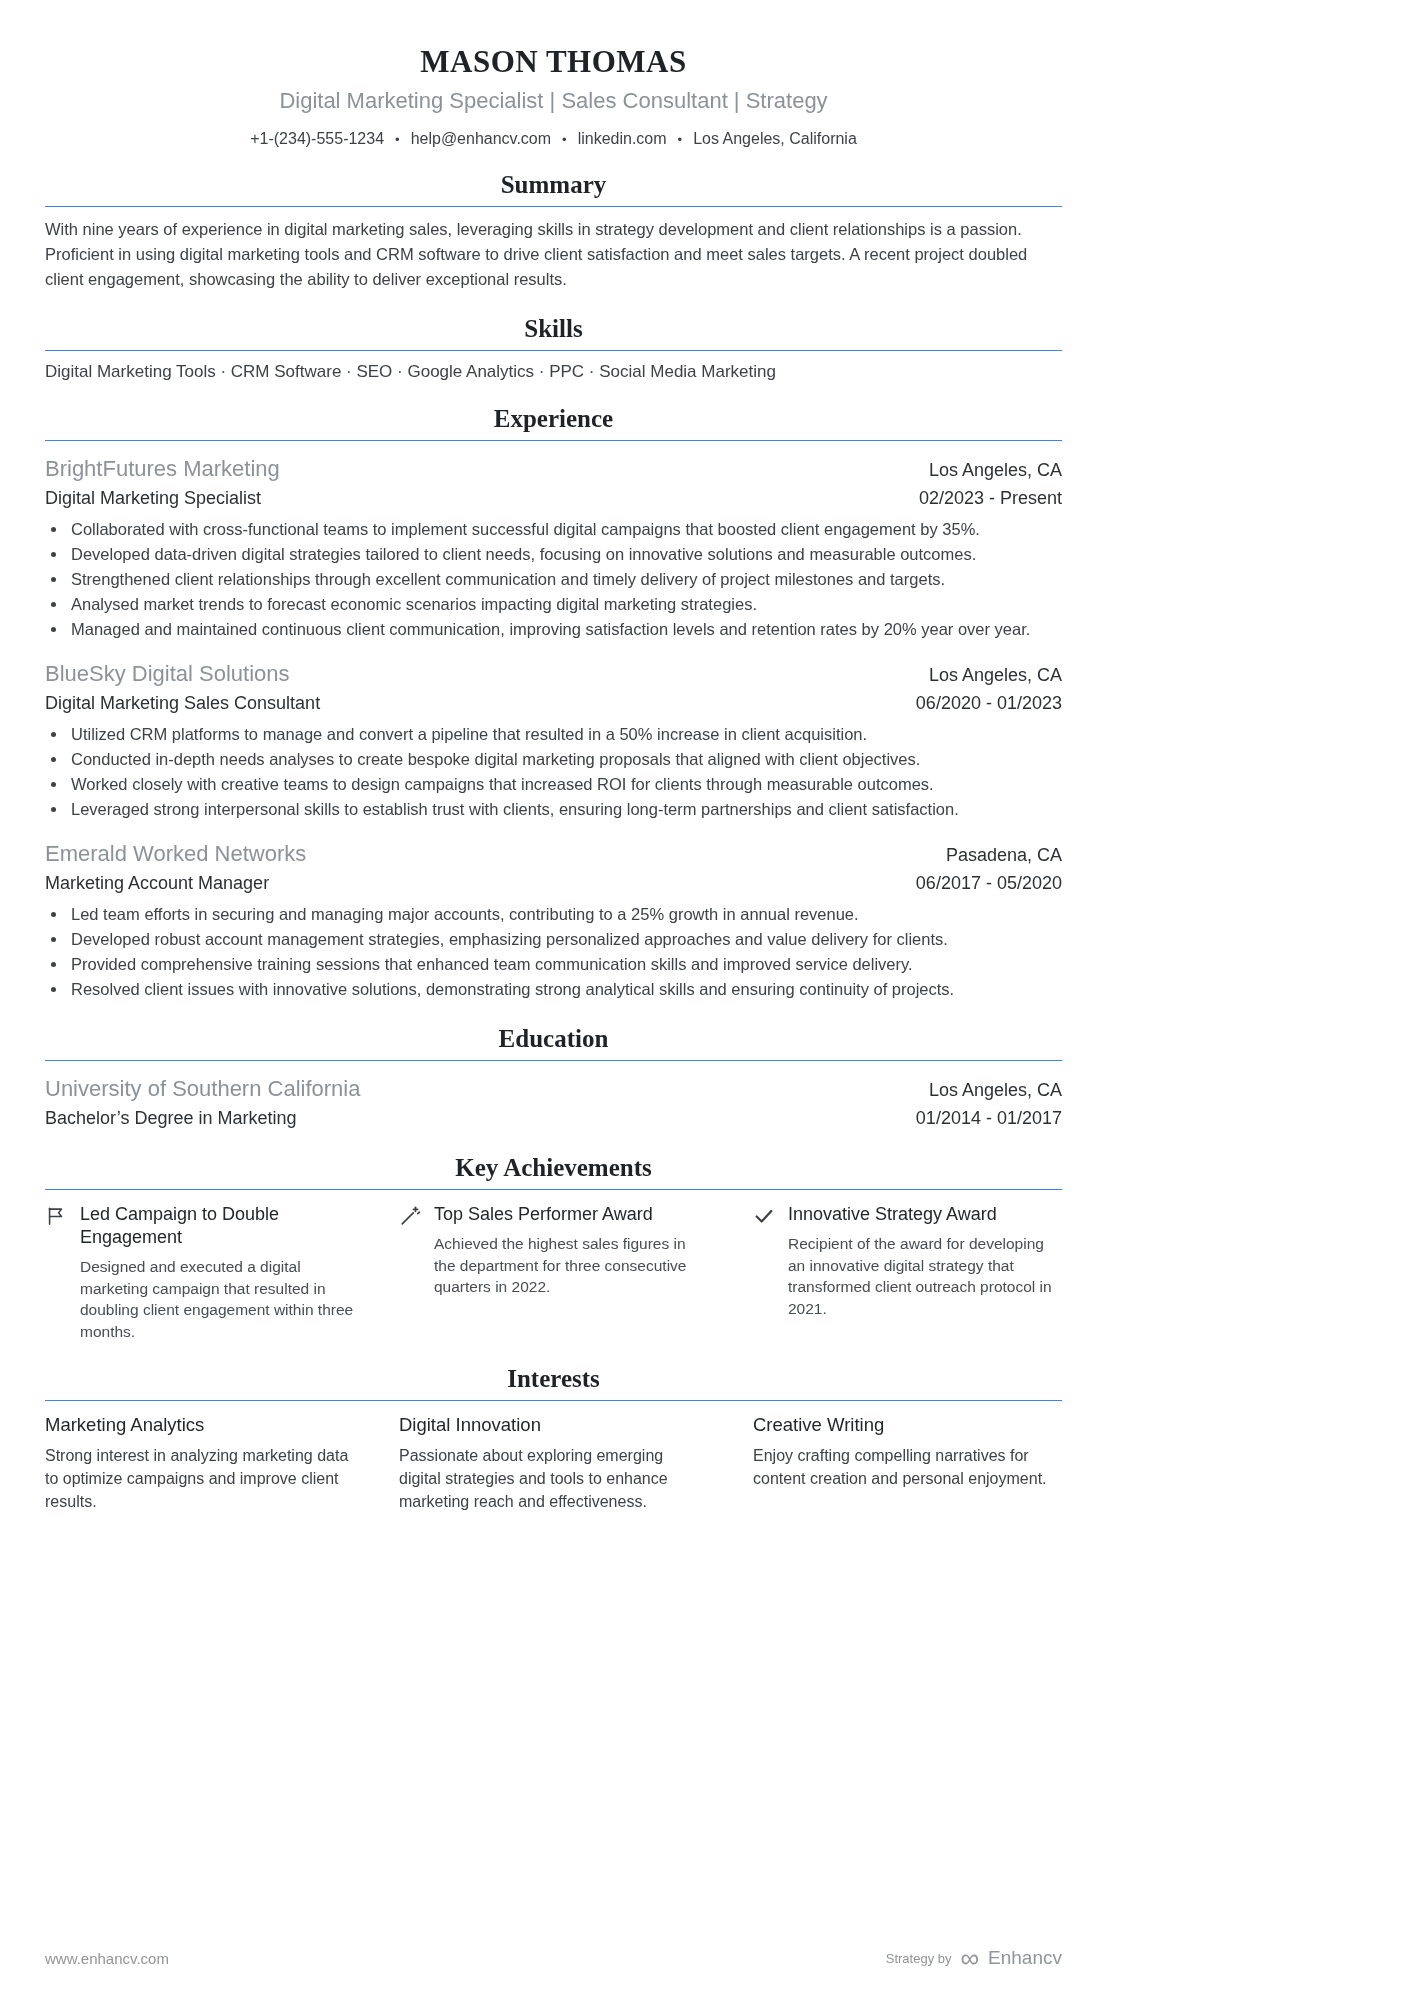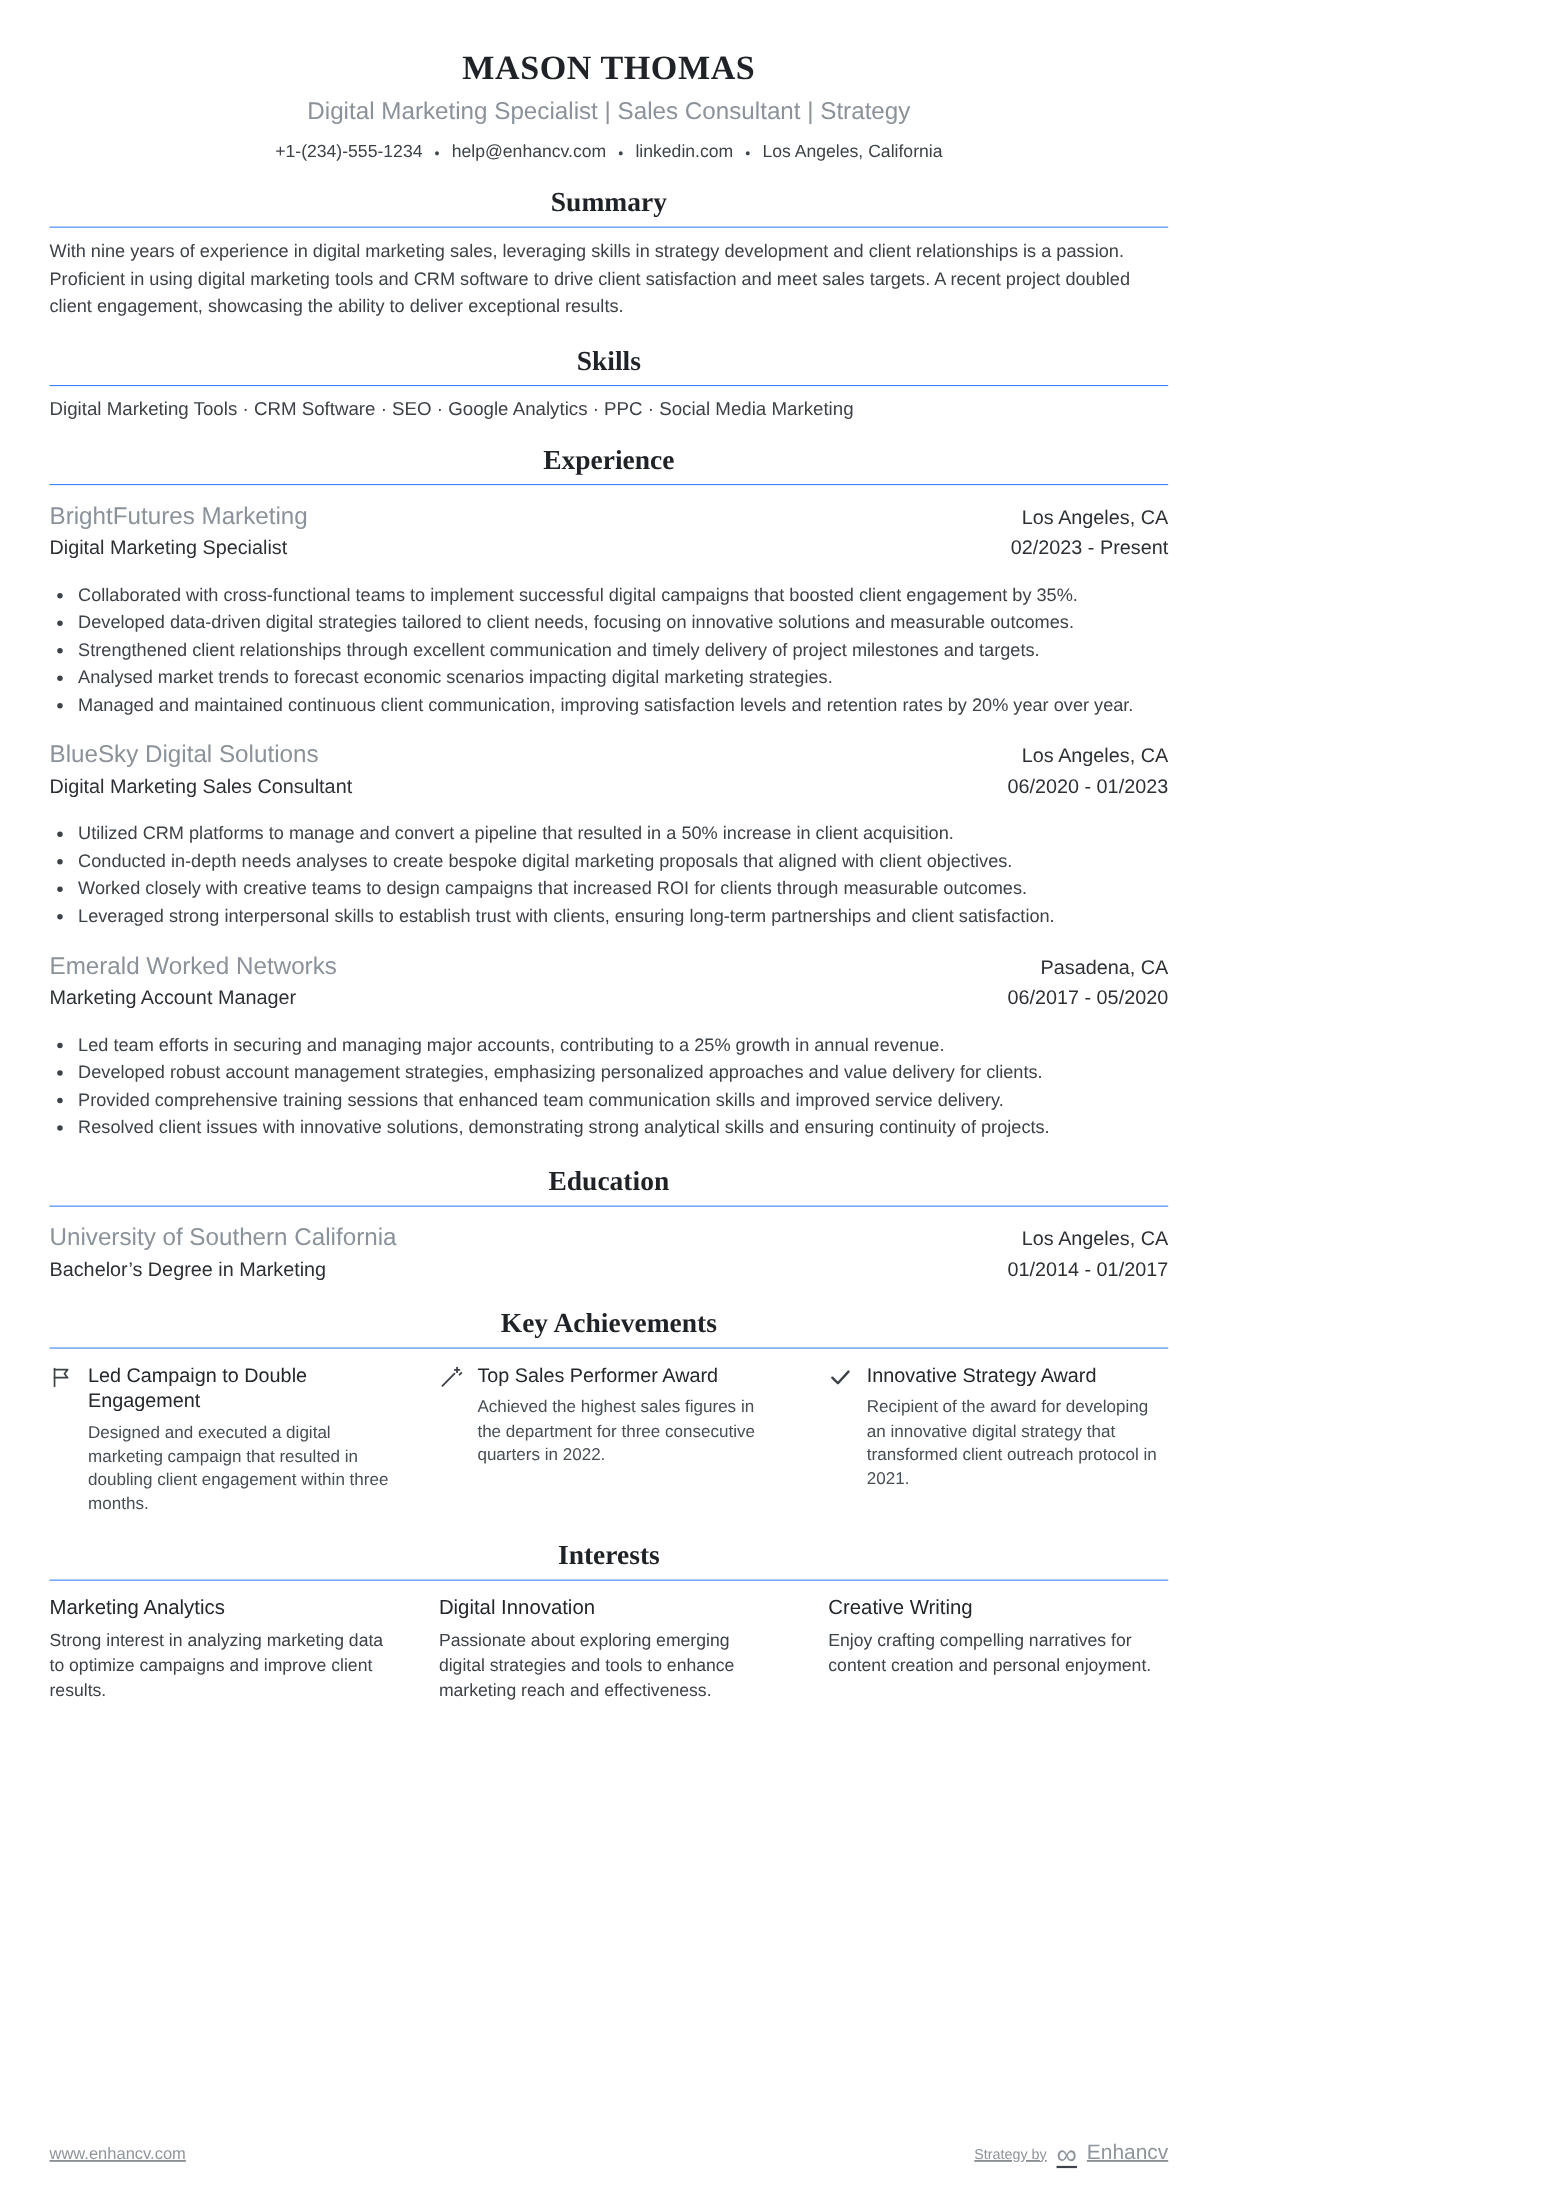--- a/index.html
+++ b/index.html
@@ -36,37 +36,37 @@
   .body-text { margin-top:10px; font-size:16.5px; line-height:25px; }
   .skills-line { margin-top:11px; font-size:17px; color:#3d4248; }
 
   
   .job { margin-top:13px; }
   .job + .job { margin-top:17px; }
   .job-row { display:flex; justify-content:space-between; align-items:baseline; }
   .company { font-size:22px; color:#8b929a; line-height:29px; }
   .location, .dates { font-size:18px; color:#2c3035; }
   .job-title { font-size:18px; color:#2c3035; line-height:26px; margin-top:2px; }
-  ul.bullets { margin-top:18px; padding-left:23px; list-style:disc outside; }
+  ul.bullets { margin-top:6px; padding-left:23px; list-style:disc outside; }
   ul.bullets li { font-size:16.5px; line-height:25px; padding-left:3px; color:#3d4248; }
 
   
   .grid3 { display:grid; grid-template-columns:repeat(3,1fr); column-gap:45px; margin-top:13px; }
   .ach { display:flex; gap:11px; }
   .ach-icon { flex:0 0 24px; padding-top:2px; color:#3d4248; }
   .ach-icon svg { display:block; }
   .ach-title { font-size:18px; line-height:23px; color:#23272c; }
   .ach-text { margin-top:7px; font-size:15.5px; line-height:21.5px; color:#464d54; }
   .interest-title { font-size:18.5px; color:#23272c; }
   .interest-text { margin-top:8px; font-size:16px; line-height:23px; color:#3d4248; }
 
   
   .footer {
     position:absolute; left:45px; bottom:26px; width:1017px;
-    display:flex; justify-content:space-between; align-items:center;text-decoration:underline;
+    display:flex; justify-content:space-between; align-items:center;
   }
   .site { font-size:15px; color:#8f959c; }
   .powered { display:flex; align-items:center; gap:9px; color:#8f959c; }
   .powered-label { font-size:13px; }
   .logo-glyph { font-size:26px; line-height:18px; color:#8f959c; }
   .brand { font-size:19px; color:#8f959c; }
 </style>
 </head>
 <body>
 

